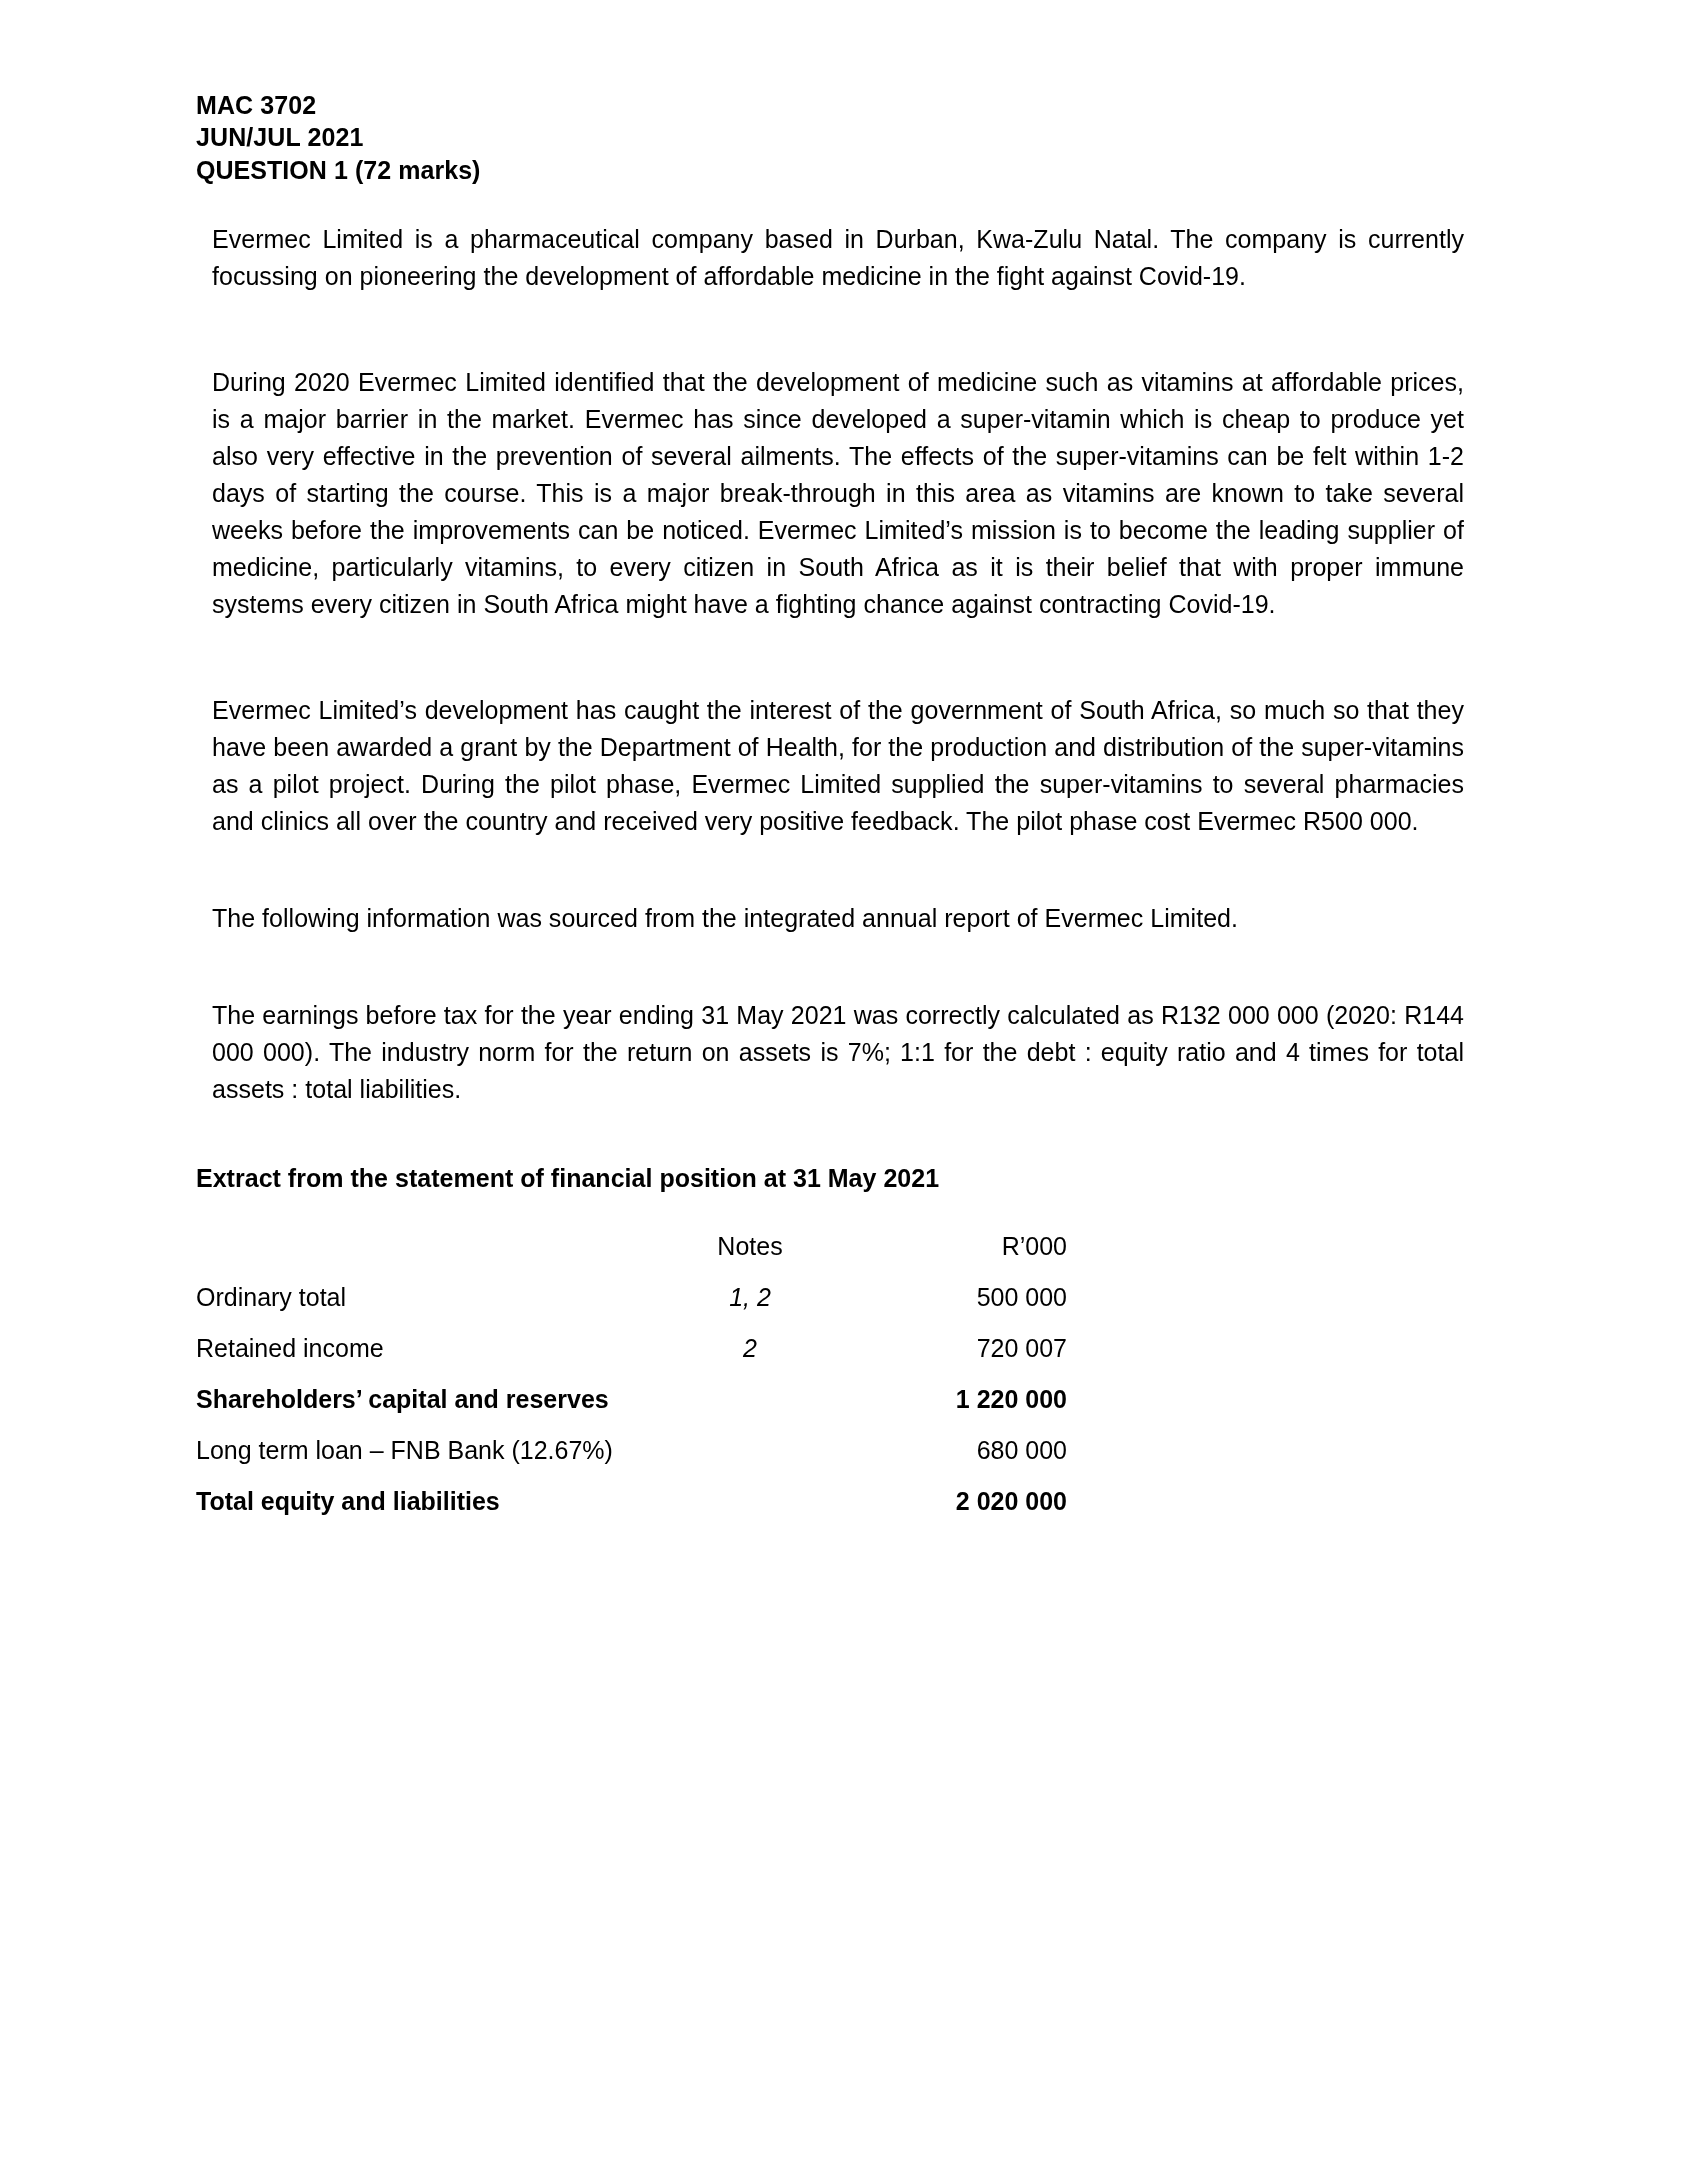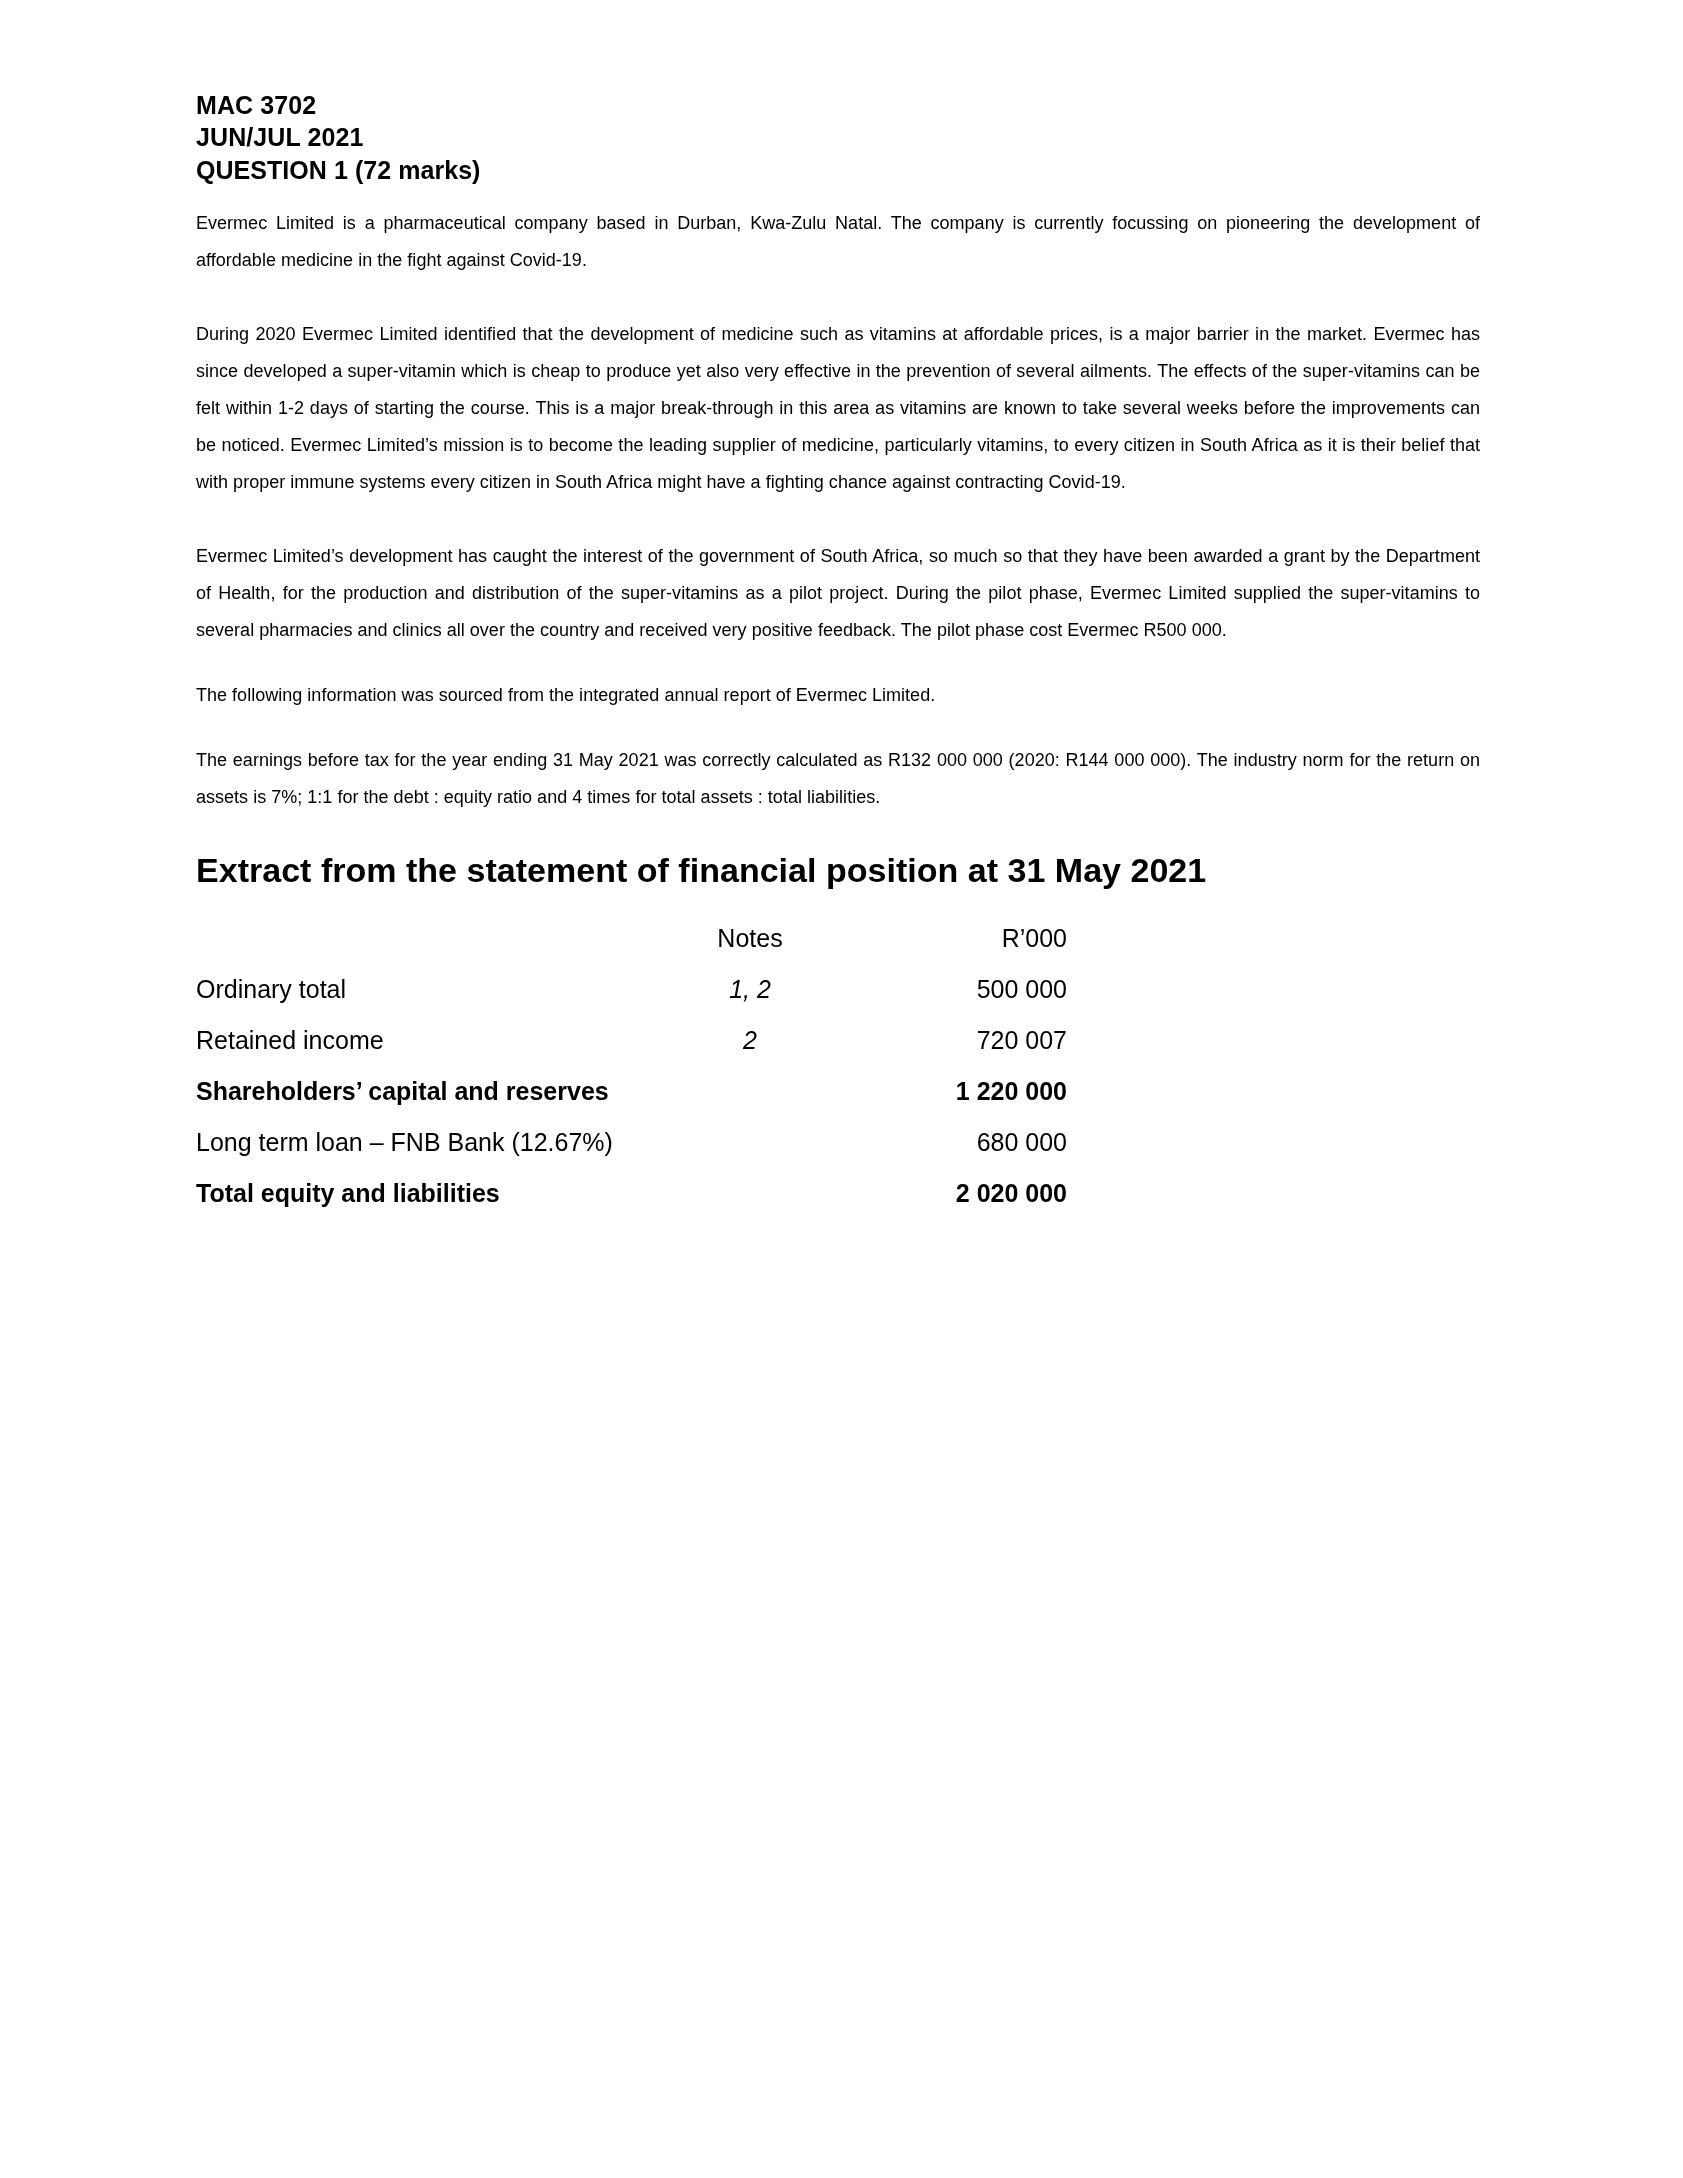--- a/index.html
+++ b/index.html
@@ -36,35 +36,35 @@
   
   .question-title {
     font-weight: bold;
     font-size: 25px;
     line-height: 34px;
     letter-spacing: 0.05px;
   }
 
   
   p.body-par {
-    font-size: 18px;
+    font-size: 25px;
     line-height: 37px;
-    margin: 0;
+    margin: 16px;
     text-align: justify;
     letter-spacing: 0.02px;
   }
   p.body-par.plain { text-align: left; }
   .gap-lg { height: 37px; }
   .gap-md { height: 28px; }
   .gap-sm { height: 18px; }
 
   
   .section-heading {
     font-weight: bold;
-    font-size: 34px;
+    font-size: 25px;
     line-height: 34px;
     letter-spacing: 0.02px;
   }
 
   
   table.fin-table {
     border-collapse: collapse;
     margin-top: 26px;
     width: 871px;
     table-layout: fixed;

